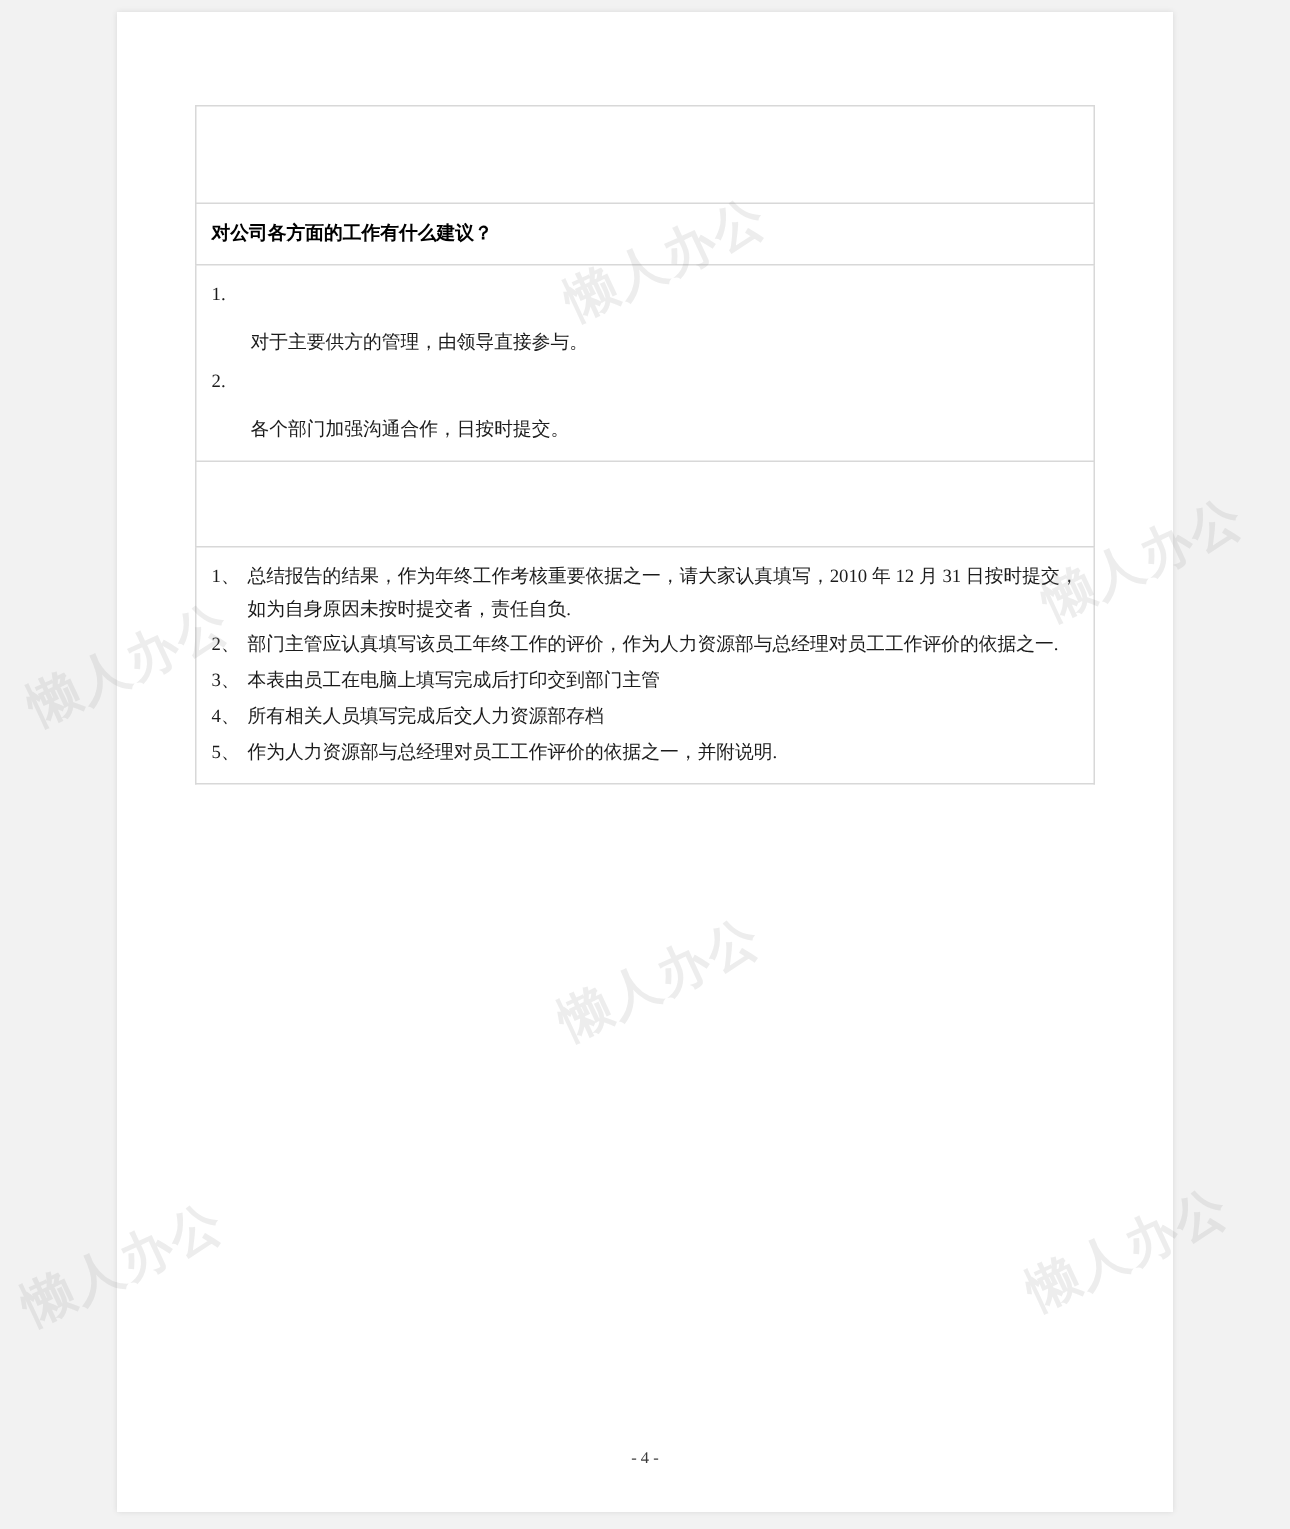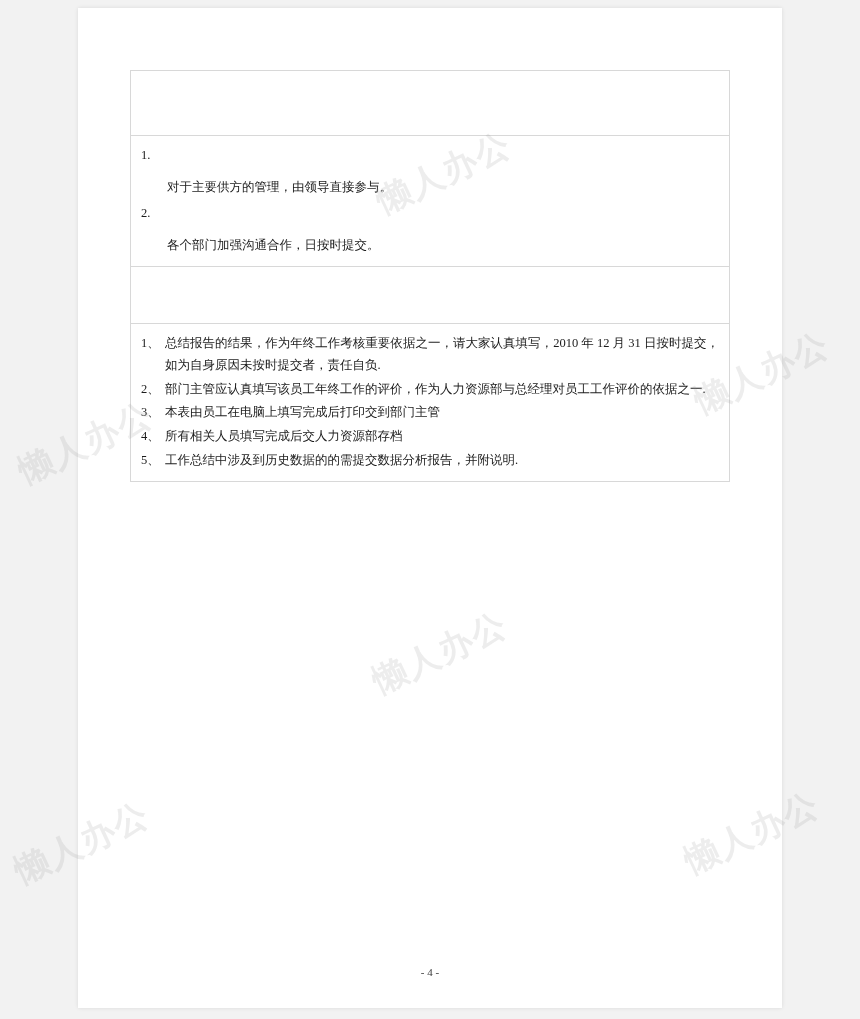--- a/index.html
+++ b/index.html
@@ -130,20 +130,25 @@
 <div id="page-sheet">
 
   <div class="doc-body">
     <table class="form-table">
       <tbody>
           <tr>
         <td class="blank-cell"></td>
       </tr>
       <tr>
         <td>
+          <span class="section-q">对公司各方面的工作有什么建议？</span>
+        </td>
+      </tr>
+      <tr>
+        <td>
           <ul class="num-list">
             <li>
               <span class="num">1.</span>
               <span class="txt">对于主要供方的管理，由领导直接参与。</span>
             </li>
             <li>
               <span class="num">2.</span>
               <span class="txt">各个部门加强沟通合作，日按时提交。</span>
             </li>
           </ul>
@@ -166,21 +171,21 @@
             <li>
               <span class="num">3、</span>
               <span class="txt">本表由员工在电脑上填写完成后打印交到部门主管</span>
             </li>
             <li>
               <span class="num">4、</span>
               <span class="txt">所有相关人员填写完成后交人力资源部存档</span>
             </li>
             <li>
               <span class="num">5、</span>
-              <span class="txt">工作总结中涉及到历史数据的的需提交数据分析报告，并附说明.</span>
+              <span class="txt">作为人力资源部与总经理对员工工作评价的依据之一，并附说明.</span>
             </li>
           </ul>
         </td>
       </tr>
     </tbody>
       </table>
   </div>
 
   <div class="page-number">- 4 -</div>
 </div>

